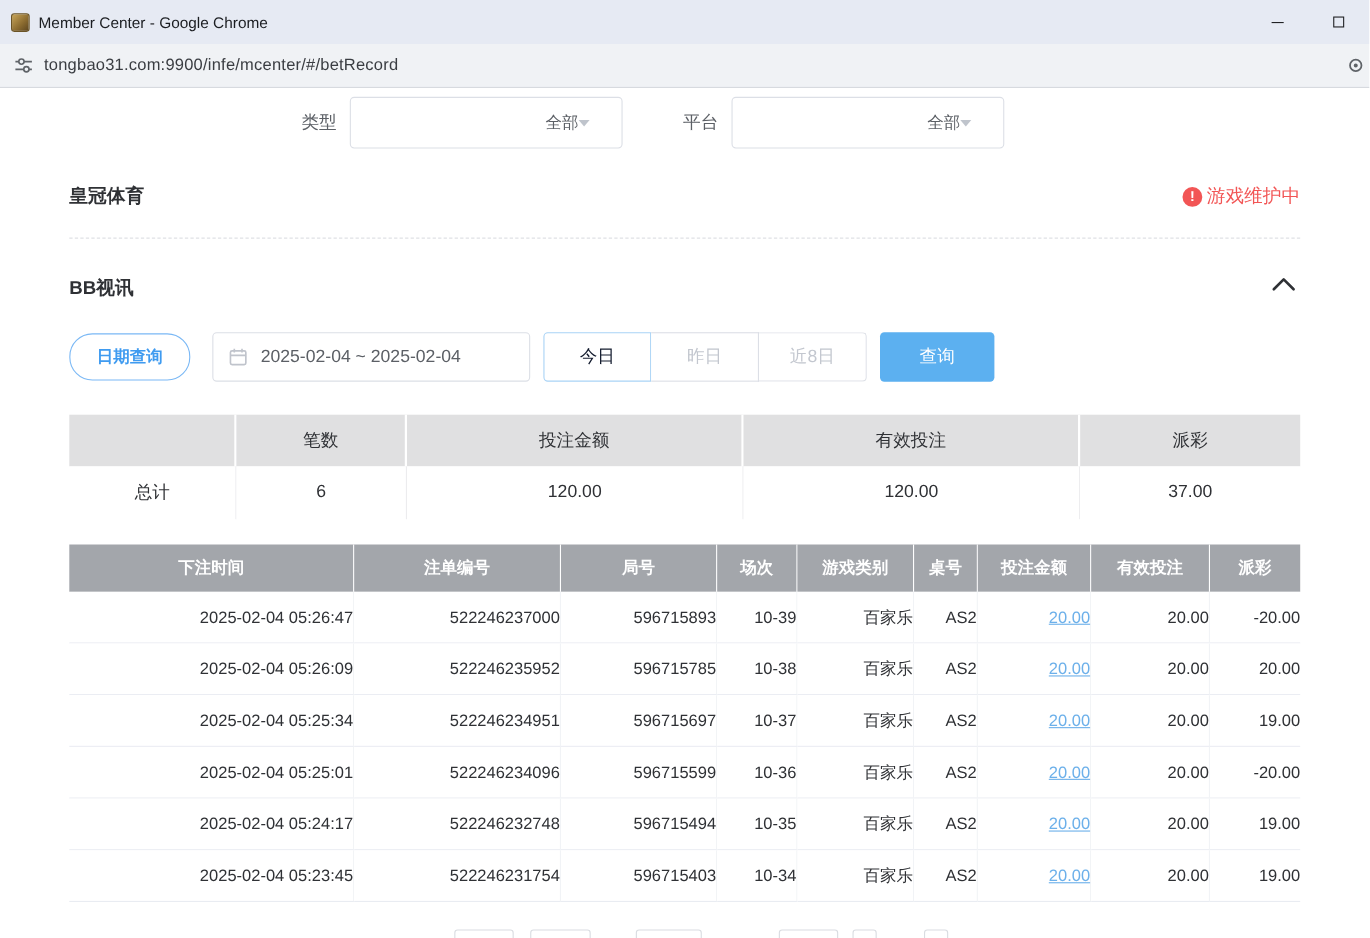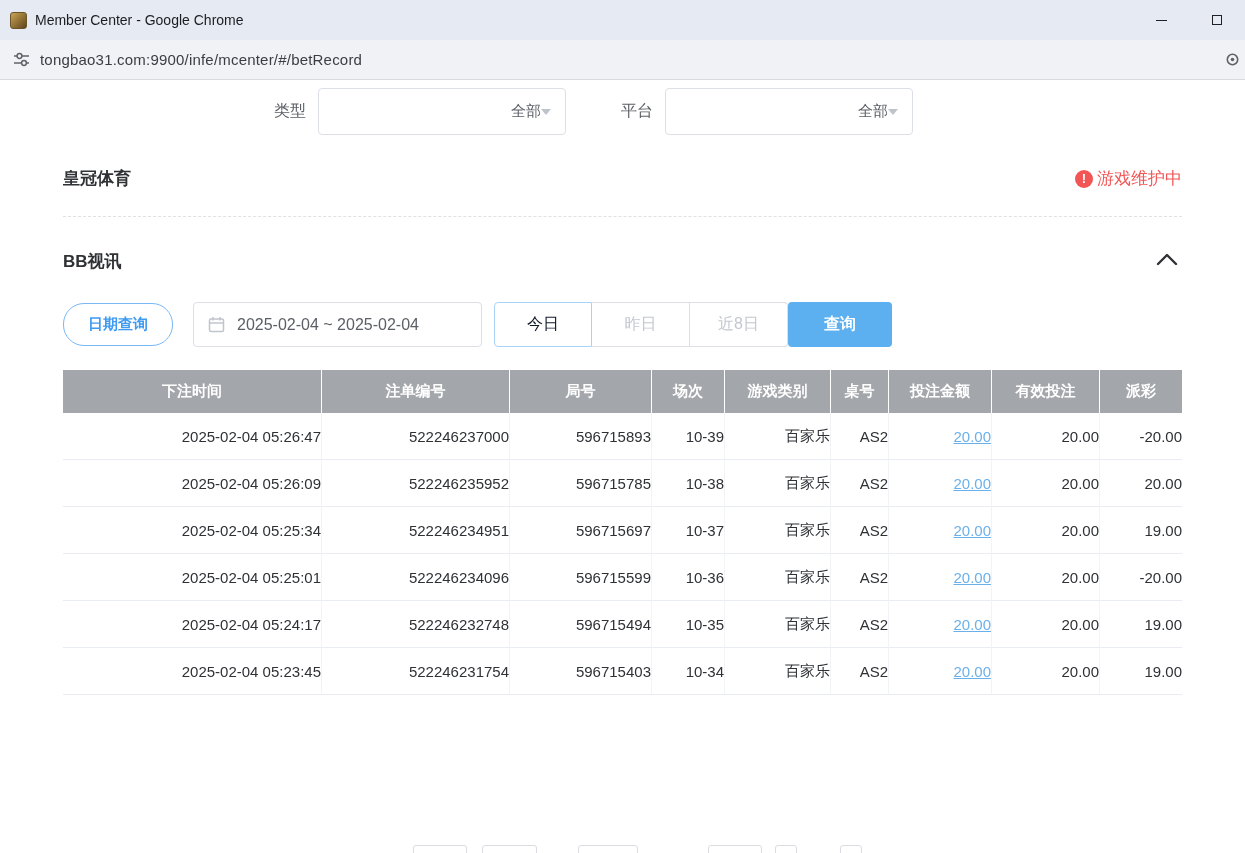--- a/index.html
+++ b/index.html
@@ -32,21 +32,21 @@
   .url-text { font-size:15px; color:#3a3d42; letter-spacing:.2px; }
   .addr-right-icon { position:absolute; right:5px; top:12px; }
 
   
   .content { padding:0 63px; }
 
   .filters { display:flex; align-items:center; padding-left:211px; margin-top:8px;text-align:right; }
   .filter-label { font-size:16px; color:#5c6066; margin-right:12px; }
   .select-box {
     width:248px; height:47px; border:1px solid #dcdfe6; border-radius:4px;
-    display:flex; align-items:center; padding:0 14px; background:#fff; cursor:pointer;
+    display:flex; align-items:center; padding:0 29px; background:#fff; cursor:pointer;
   }
   .select-value { font-size:15px; color:#5c6066; flex:1; }
   .caret-down {
     width:0; height:0; border-left:5px solid transparent; border-right:5px solid transparent;
     border-top:6px solid #bfc4cc;
   }
   .filter-gap { width:55px; }
 
   .section-row { display:flex; align-items:center; justify-content:space-between; }
   .crown-row { margin-top:32px; }
@@ -78,23 +78,23 @@
   .seg-group { display:flex; margin-left:12px; }
   .seg-btn {
     width:98px; height:45px; background:#fff; border:1px solid #dcdfe6;
     font-size:16px; display:flex; align-items:center; justify-content:center; cursor:pointer;
   }
   .seg-btn + .seg-btn { border-left:none; }
   .seg-first { border-radius:4px 0 0 4px; border-color:#a9d3f6; color:#0f172a; }
   .seg-mid { color:#c3c7cf; }
   .seg-last { border-radius:0 4px 4px 0; color:#c3c7cf; }
   .search-btn {
-    width:104px; height:45px; background:#5cb0f0; color:#fff;
+    margin-left:12px; width:104px; height:45px; background:#5cb0f0; color:#fff;
     font-size:16px; border:none; border-radius:4px; display:flex; align-items:center;
-    justify-content:center; cursor:pointer;font-weight:bold;
+    justify-content:center; cursor:pointer;
   }
 
   
   table { border-collapse:separate; border-spacing:0; table-layout:fixed; }
   .summary-table { width:1119px; margin-top:30px; }
   .summary-table th {
     background:#e0e0e1; height:47px; font-size:16px; font-weight:normal; color:#2f3135;
     text-align:center; border-right:2px solid #fff;
   }
   .summary-table th:last-child { border-right:none; }
@@ -214,20 +214,47 @@
       <span class="date-text">2025-02-04 ~ 2025-02-04</span>
     </div>
     <div class="seg-group">
       <div class="seg-btn seg-first">今日</div>
       <div class="seg-btn seg-mid">昨日</div>
       <div class="seg-btn seg-last">近8日</div>
     </div>
     <div class="search-btn">查询</div>
   </div>
 
+  <table class="summary-table">
+    <colgroup>
+        <col style="width:152px">
+        <col style="width:155px">
+        <col style="width:306px">
+        <col style="width:306px">
+        <col style="width:200px">
+      </colgroup>
+    <thead>
+      <tr>
+        <th></th>
+        <th>笔数</th>
+        <th>投注金额</th>
+        <th>有效投注</th>
+        <th>派彩</th>
+      </tr>
+    </thead>
+    <tbody>
+      <tr>
+        <td>总计</td>
+        <td>6</td>
+        <td>120.00</td>
+        <td>120.00</td>
+        <td>37.00</td>
+      </tr>
+    </tbody>
+  </table>
 
   <table class="bet-table">
     <colgroup>
         <col style="width:259px">
         <col style="width:188px">
         <col style="width:142px">
         <col style="width:73px">
         <col style="width:106px">
         <col style="width:58px">
         <col style="width:103px">

